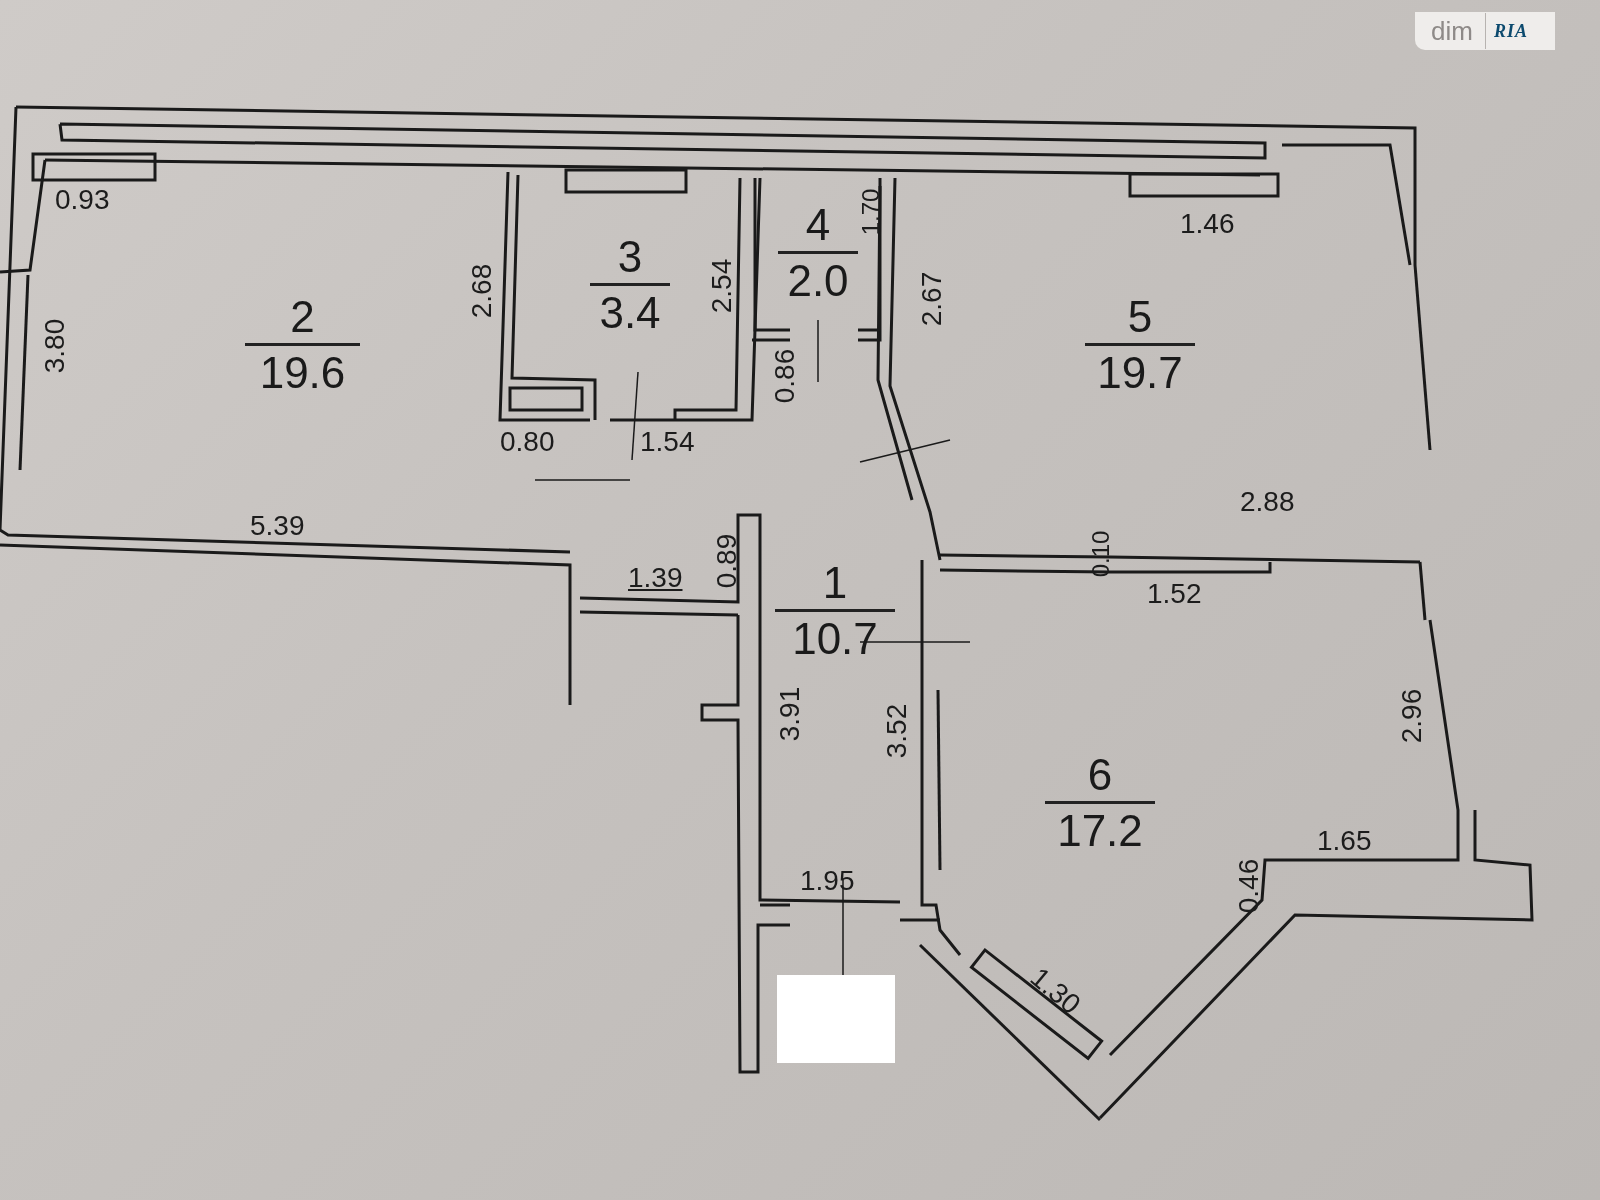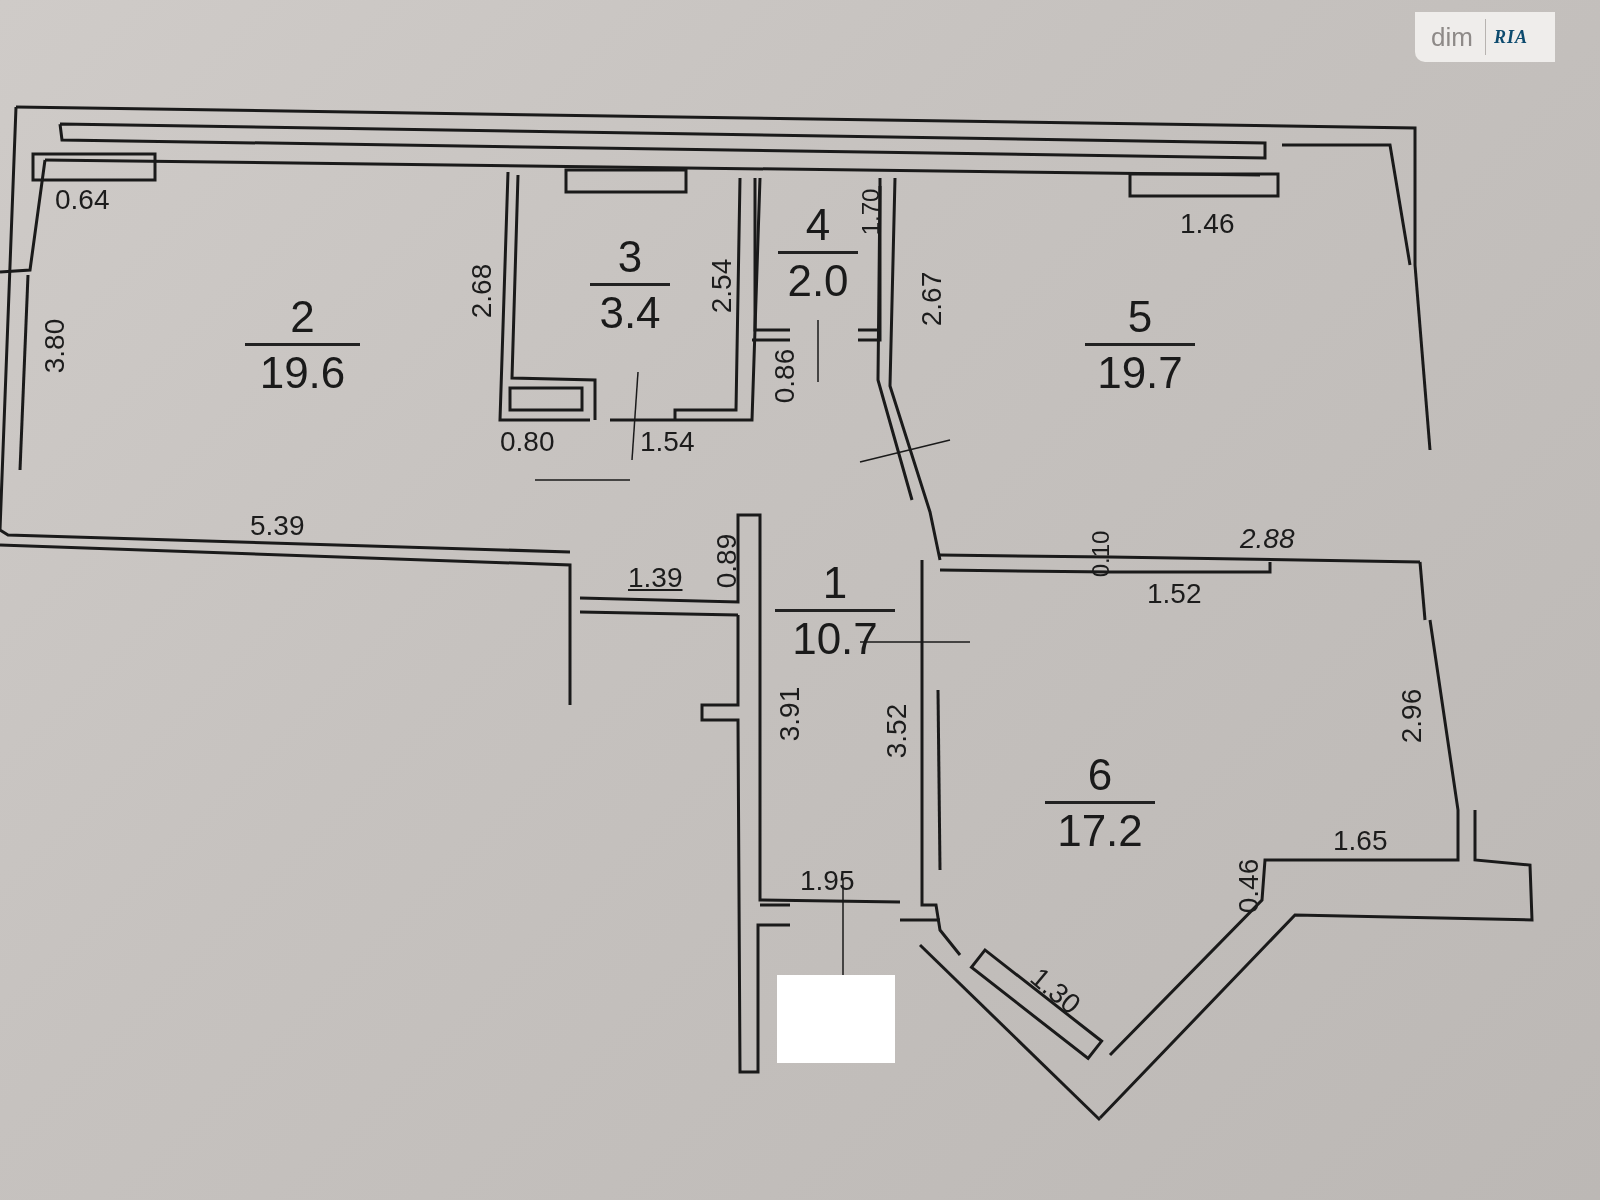--- a/index.html
+++ b/index.html
@@ -1,19 +1,19 @@
 <!DOCTYPE html>
 <html><head>
 <meta charset="utf-8">
 <style>
   html,body{margin:0;padding:0;}
   body{width:1600px;height:1200px;background:#c4c0bd;position:relative;overflow:hidden;font-family:"Liberation Sans",sans-serif;}
   .bg{position:absolute;inset:0;background:linear-gradient(135deg,#cfcbc8 0%,#c6c2bf 40%,#bcb8b5 100%);}
   svg.plan{position:absolute;left:0;top:0;}
-  .watermark{position:absolute;left:1415px;top:12px;width:140px;height:50px;background:#efedeb;border-radius:0 0 0 10px;display:flex;align-items:center;}
+  .watermark{position:absolute;left:1415px;top:12px;width:140px;height:38px;background:#efedeb;border-radius:0 0 0 10px;display:flex;align-items:center;}
   .wm-dim{font-size:26px;color:#8e8a88;padding:0 12px 0 16px;border-right:1px solid #b7b3b0;line-height:36px;}
   .wm-ria{font-family:"Liberation Serif",serif;font-weight:bold;font-style:italic;font-size:18px;color:#0c4a6e;padding-left:8px;letter-spacing:1px;}
   .room{position:absolute;text-align:center;color:#1a1a1a;font-size:44px;line-height:1.15;}
   .room .num{display:block;}
   .room .area{display:block;border-top:3px solid #222;padding-top:2px;}
   .dim{position:absolute;font-size:28px;color:#1c1c1c;white-space:nowrap;}
   .rot{transform:rotate(-90deg);transform-origin:center center;}
   .redact{position:absolute;left:777px;top:975px;width:118px;height:88px;background:#fff;}
 </style>
 </head>
@@ -99,37 +99,37 @@
 </div>
 <div class="room" style="left:775px;top:558px;width:120px;">
   <span class="num">1</span>
   <span class="area">10.7</span>
 </div>
 <div class="room" style="left:1045px;top:750px;width:110px;">
   <span class="num">6</span>
   <span class="area">17.2</span>
 </div>
 
-<span class="dim" style="left:55px;top:184px;">0.64</span>
+<span class="dim" style="left:55px;top:184px;">0.93</span>
 <span class="dim rot" style="left:28px;top:330px;">3.80</span>
 <span class="dim rot" style="left:455px;top:275px;">2.68</span>
 <span class="dim" style="left:250px;top:510px;">5.39</span>
 <span class="dim rot" style="left:695px;top:270px;">2.54</span>
 <span class="dim" style="left:500px;top:426px;">0.80</span>
 <span class="dim" style="left:640px;top:426px;">1.54</span>
 <span class="dim rot" style="left:848px;top:198px;font-size:24px;">1.70</span>
 <span class="dim rot" style="left:758px;top:360px;">0.86</span>
 <span class="dim rot" style="left:905px;top:283px;">2.67</span>
 <span class="dim" style="left:1180px;top:208px;">1.46</span>
-<span class="dim" style="left:1240px;top:523px;font-style:italic;">2.88</span>
+<span class="dim" style="left:1240px;top:486px;">2.88</span>
 <span class="dim rot" style="left:1078px;top:540px;font-size:24px;">0.10</span>
 <span class="dim" style="left:1147px;top:578px;">1.52</span>
 <span class="dim" style="left:628px;top:562px;text-decoration:underline;">1.39</span>
 <span class="dim rot" style="left:700px;top:545px;">0.89</span>
 <span class="dim rot" style="left:763px;top:698px;">3.91</span>
 <span class="dim rot" style="left:870px;top:715px;">3.52</span>
 <span class="dim rot" style="left:1385px;top:700px;">2.96</span>
-<span class="dim" style="left:1317px;top:825px;margin-left:16px;">1.65</span>
+<span class="dim" style="left:1317px;top:825px;">1.65</span>
 <span class="dim rot" style="left:1222px;top:870px;">0.46</span>
 <span class="dim" style="left:1028px;top:975px;transform:rotate(40deg);">1.30</span>
 <span class="dim" style="left:800px;top:865px;">1.95</span>
 
 <div class="redact"></div>
 
 </body></html>

